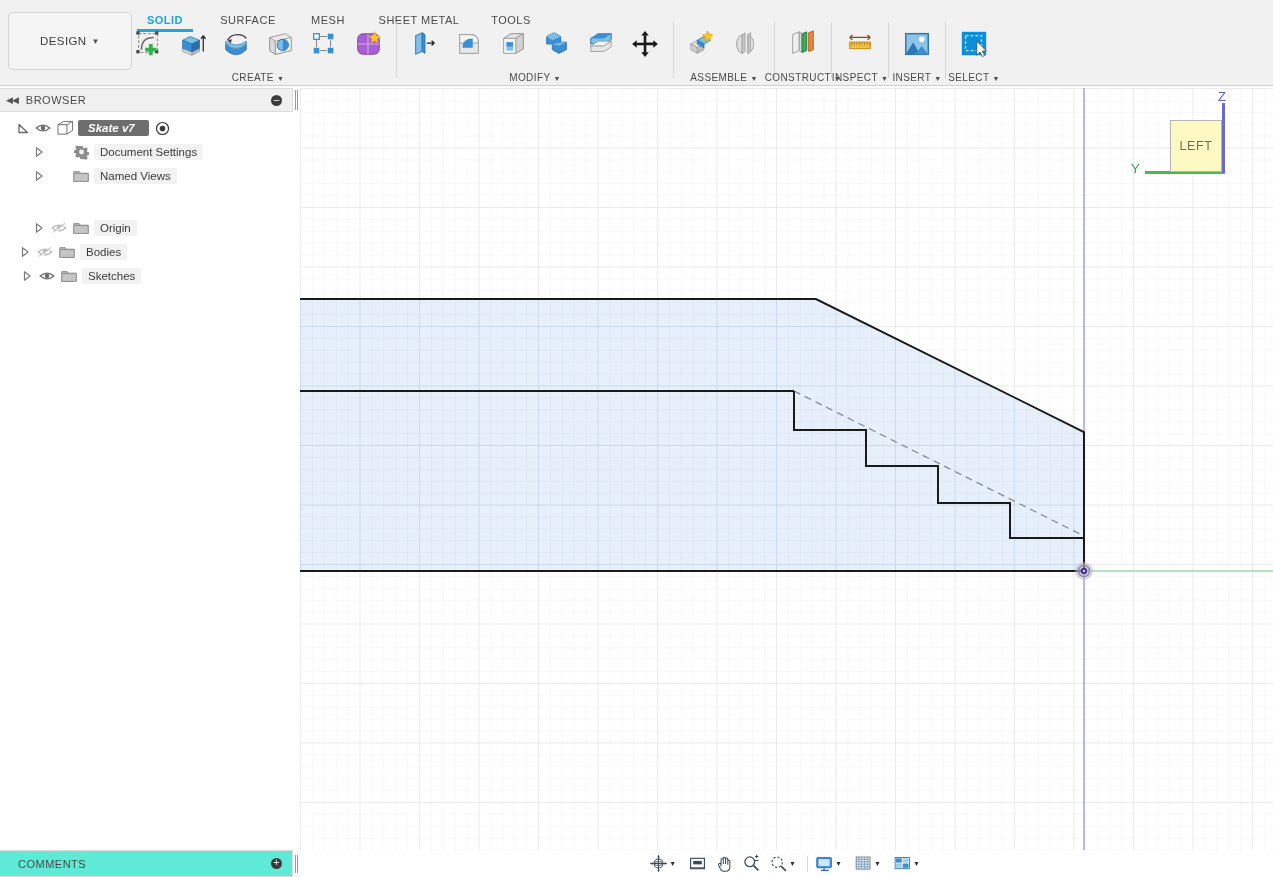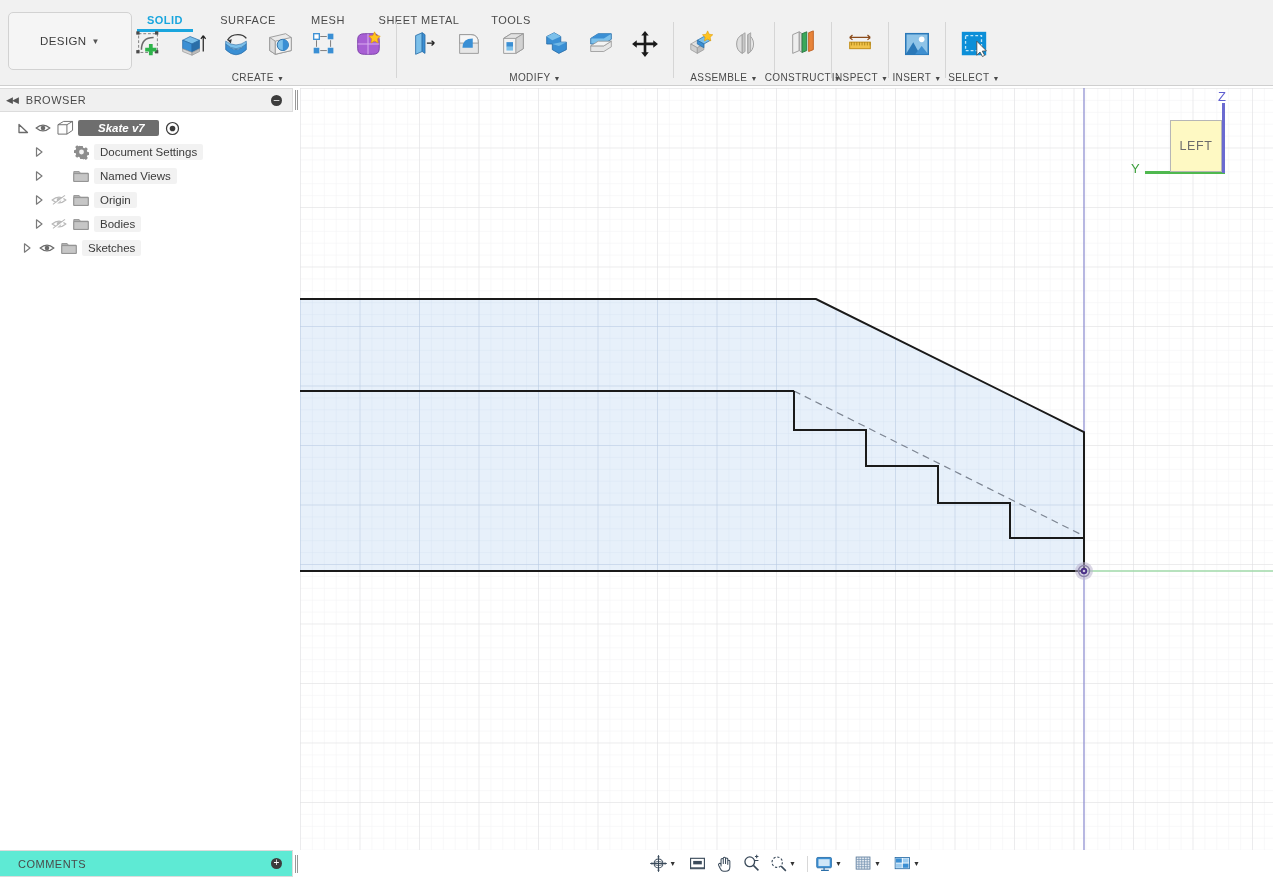--- a/index.html
+++ b/index.html
@@ -65,21 +65,21 @@
   #tree { position: absolute; left: 0; top: 116px; width: 293px; }
   .tnode { display: flex; align-items: center; height: 24px; font-size: 11.5px; color: #3a3a3a; }
   .tnode .tw { flex: 0 0 auto; display: flex; align-items: center; justify-content: center; }
   .arrow { width: 18px; height: 24px; }
   .arrow svg { display: block; }
   .eyebox { width: 22px; height: 24px; }
   .iconbox { width: 22px; height: 24px; }
   .tlabel { padding: 2px 6px; border-radius: 2px; background: #f2f2f2; margin-left: 2px; white-space: nowrap;}
   .tnode.root .tlabel {
     background: #6e6e6e; color: #fff; font-weight: bold; font-style: italic;
-    padding: 2px 14px 2px 20px;
+    padding: 2px 14px 2px 10px;
   }
   .radio { width: 20px; height: 24px; }
 
   
   #canvas {
     position: absolute; left: 300px; top: 88px; width: 973px; height: 762px;
     background: #ffffff; overflow: hidden;
   }
   #canvas-bg { position: absolute; inset: 0; }
 
@@ -396,21 +396,21 @@
         </div>
         <div class="tw eyebox"></div>
         <div class="tw iconbox">
           <svg width="16" height="14" viewBox="0 0 16 14">
             <path d="M.8 2.6 h5.4 l1.3 1.6 h7.7 v8.2 H.8 Z" fill="#b4b4b4" stroke="#8f8f8f" stroke-width="0.9"></path>
             <path d="M.8 4.6 h14.4 v7.8 H.8 Z" fill="#c6c6c6" stroke="#8f8f8f" stroke-width="0.9"></path>
           </svg>
         </div>
         <span class="tlabel">Named Views</span>
       </div>
-      <div class="tnode" style="padding-left: 30px;">
+      <div class="tnode" style="padding-left: 30px; margin-top: 28px;">
         <div class="tw arrow">
           <svg width="12" height="12" viewBox="0 0 12 12">
             <path d="M3.5 1.8 L9 6 L3.5 10.2 Z" fill="none" stroke="#7a7a7a" stroke-width="1.2" stroke-linejoin="round"></path>
           </svg>
         </div>
         <div class="tw eyebox">
           <svg width="16" height="16" viewBox="0 0 16 16">
             <path d="M1.2 8 Q8 2.2 14.8 8 Q8 13.8 1.2 8 Z" fill="none" stroke="#b9b9b9" stroke-width="1.2"></path>
             <circle cx="8" cy="8" r="2.3" fill="#b9b9b9"></circle>
             <line x1="2" y1="12.6" x2="14" y2="3.4" stroke="#b9b9b9" stroke-width="1.3"></line>
@@ -418,21 +418,21 @@
           </svg>
         </div>
         <div class="tw iconbox">
           <svg width="16" height="14" viewBox="0 0 16 14">
             <path d="M.8 2.6 h5.4 l1.3 1.6 h7.7 v8.2 H.8 Z" fill="#b4b4b4" stroke="#8f8f8f" stroke-width="0.9"></path>
             <path d="M.8 4.6 h14.4 v7.8 H.8 Z" fill="#c6c6c6" stroke="#8f8f8f" stroke-width="0.9"></path>
           </svg>
         </div>
         <span class="tlabel">Origin</span>
       </div>
-      <div class="tnode" style="padding-left: 30px; align-items: center;">
+      <div class="tnode" style="padding-left: 16px; align-items: center;">
         <div class="tw arrow">
           <svg width="12" height="12" viewBox="0 0 12 12">
             <path d="M3.5 1.8 L9 6 L3.5 10.2 Z" fill="none" stroke="#7a7a7a" stroke-width="1.2" stroke-linejoin="round"></path>
           </svg>
         </div>
         <div class="tw eyebox">
           <svg width="16" height="16" viewBox="0 0 16 16">
             <path d="M1.2 8 Q8 2.2 14.8 8 Q8 13.8 1.2 8 Z" fill="none" stroke="#b9b9b9" stroke-width="1.2"></path>
             <circle cx="8" cy="8" r="2.3" fill="#b9b9b9"></circle>
             <line x1="2" y1="12.6" x2="14" y2="3.4" stroke="#b9b9b9" stroke-width="1.3"></line>

